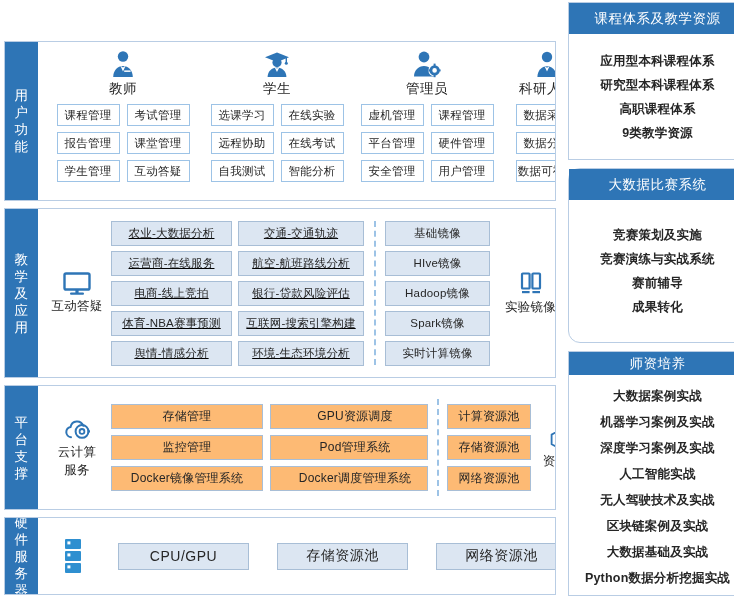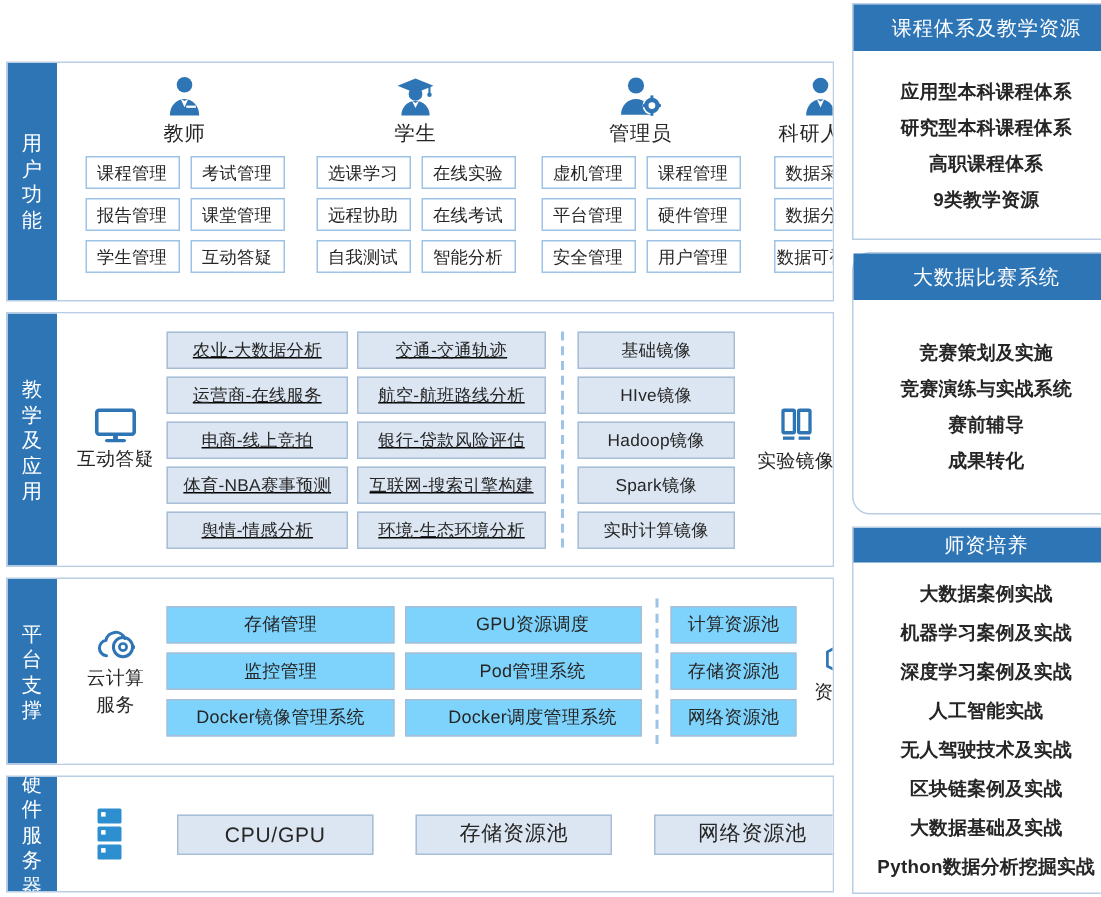--- a/index.html
+++ b/index.html
@@ -159,21 +159,21 @@
     display: flex;
     align-items: center;
     height: 100%;
     padding: 5px 6px 5px 4px;
   }
   .pf-cols { display: flex; gap: 7px; margin-left: 3px; }
   .pf-col { display: flex; flex-direction: column; gap: 6px; }
   .pbox {
     height: 25px;
     border: 1px solid #a8bed6;
-    background: #7dd3fc;
+    background: #fdba74;
     color: #262626;
     font-size: 12px;
     display: flex;
     align-items: center;
     justify-content: center;
     letter-spacing: .2px;
   }
   .pf-col.p1 .pbox { width: 152px; }
   .pf-col.p2 .pbox { width: 158px; padding-left: 12px; }
   .pool-col { display: flex; flex-direction: column; gap: 6px; }

